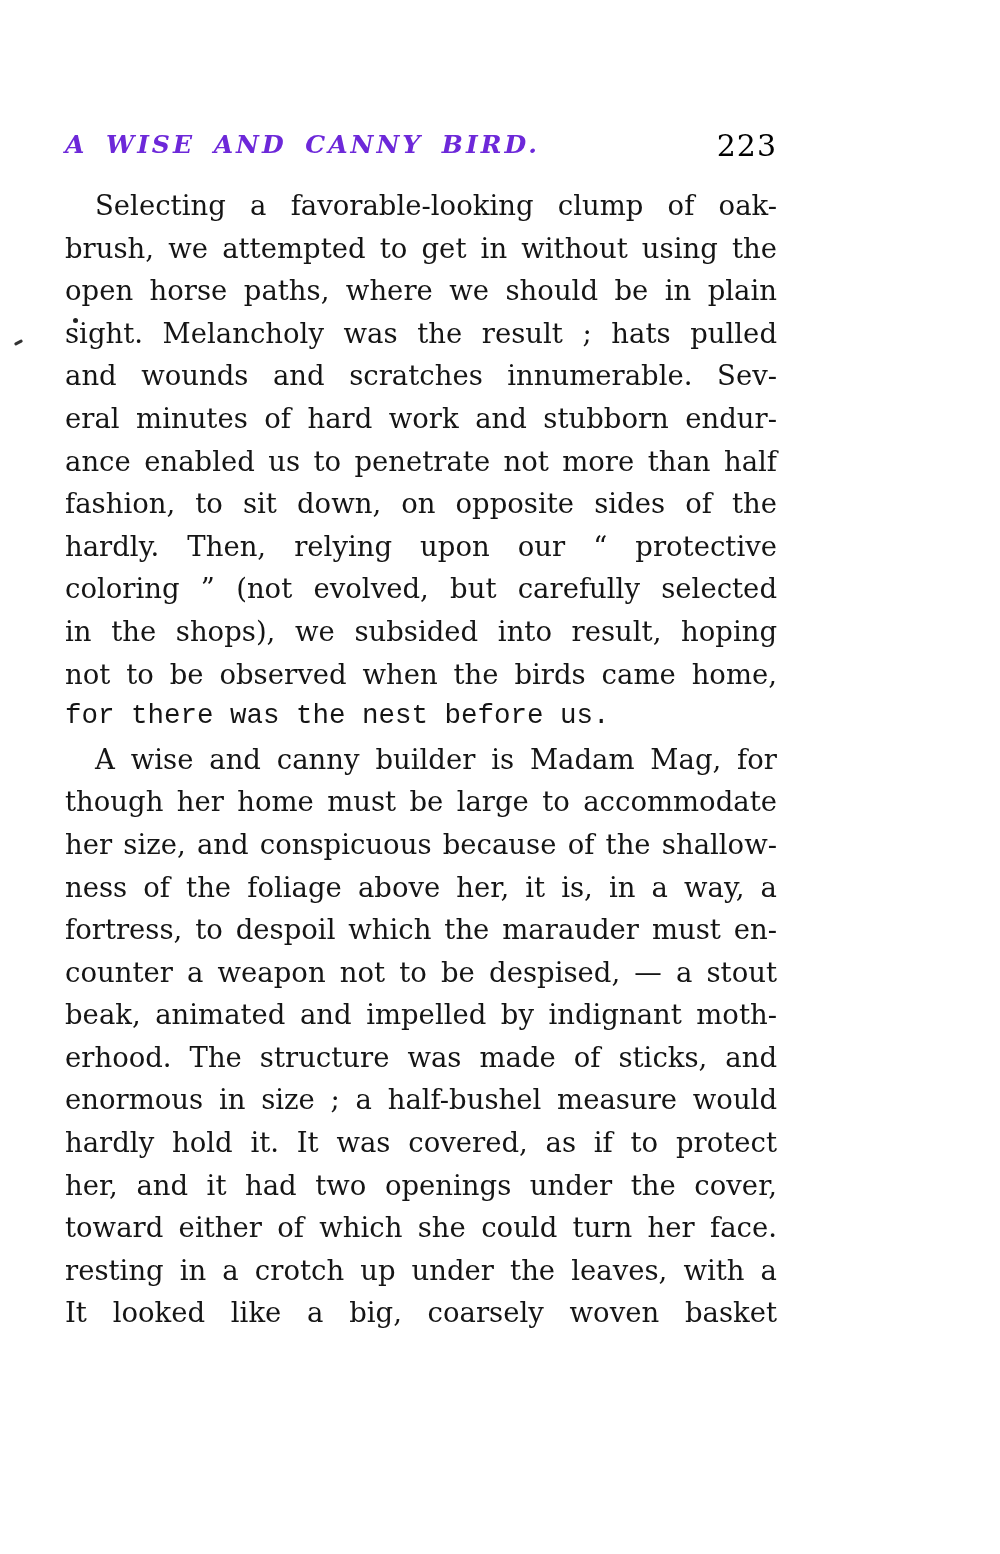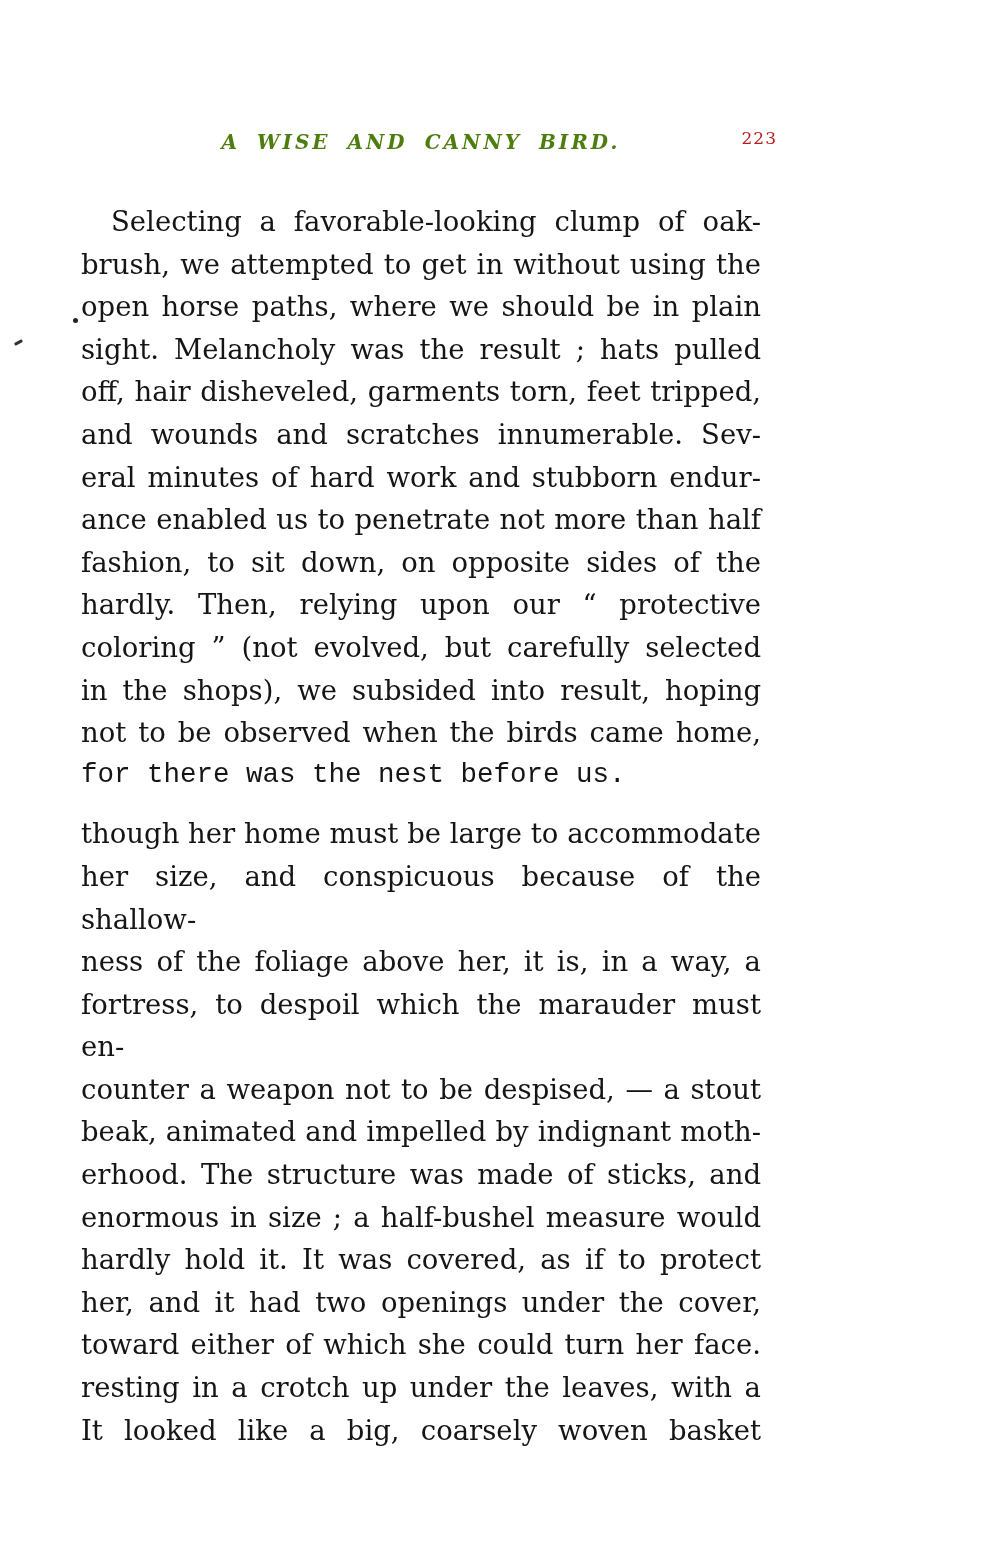--- a/index.html
+++ b/index.html
@@ -18,45 +18,45 @@
   }
   .header-row {
     position: absolute;
     left: 65px;
     top: 130px;
     width: 712px;
     height: 34px;
   }
   .running-title {
     width: 100%;
-    text-align: center;
+    text-align: left;
     font-style: italic;
     font-weight: bold;
-    font-size: 20px;
+    font-size: 25px;
     letter-spacing: 3px;
     word-spacing: 7px;
-    color: #4d7c0f;
+    color: #6d28d9;
   }
   .page-number {
     position: absolute;
     right: 0;
     top: -2px;
-    font-size: 17px;
+    font-size: 30px;
     font-style: normal;
     letter-spacing: 1px;
-    color: #b91c1c;
+    color: #000000;
   }
   .text-block {
     position: absolute;
     left: 65px;
     top: 184px;
     width: 712px;
   }
   .paragraph {
-    margin: 16px;
+    margin: 0;
     padding: 0;
   }
   .line {
     font-size: 27.5px;
     line-height: 42.6px;
     color: #151515;
     text-align: justify;
     text-align-last: justify;
     white-space: normal;
   }
@@ -101,33 +101,33 @@
     <div class="page-number">223</div>
   </div>
 
   <div class="text-block">
 
     <div class="paragraph">
       <div class="line indent">Selecting a favorable-looking clump of oak-</div>
       <div class="line">brush, we attempted to get in without using the</div>
       <div class="line">open horse paths, where we should be in plain</div>
       <div class="line">sight.  Melancholy was the result ; hats pulled</div>
-      <div class="line">off, hair disheveled, garments torn, feet tripped,</div>
       <div class="line">and wounds and scratches innumerable.  Sev-</div>
       <div class="line">eral minutes of hard work and stubborn endur-</div>
       <div class="line">ance enabled us to penetrate not more than half</div>
       <div class="line">fashion, to sit down, on opposite sides of the</div>
       <div class="line">hardly.  Then, relying upon our “ protective</div>
       <div class="line">coloring ” (not evolved, but carefully selected</div>
       <div class="line">in the shops), we subsided into result, hoping</div>
       <div class="line">not to be observed when the birds came home,</div>
       <div class="line para-end">for there was the nest before us.</div>
     </div>
 
     <div class="paragraph">
+      <div class="line indent">A wise and canny builder is Madam Mag, for</div>
       <div class="line">though her home must be large to accommodate</div>
       <div class="line">her size, and conspicuous because of the shallow-</div>
       <div class="line">ness of the foliage above her, it is, in a way, a</div>
       <div class="line">fortress, to despoil which the marauder must en-</div>
       <div class="line">counter a weapon not to be despised, — a stout</div>
       <div class="line">beak, animated and impelled by indignant moth-</div>
       <div class="line">erhood.  The structure was made of sticks, and</div>
       <div class="line">enormous in size ; a half-bushel measure would</div>
       <div class="line">hardly hold it.  It was covered, as if to protect</div>
       <div class="line">her, and it had two openings under the cover,</div>

